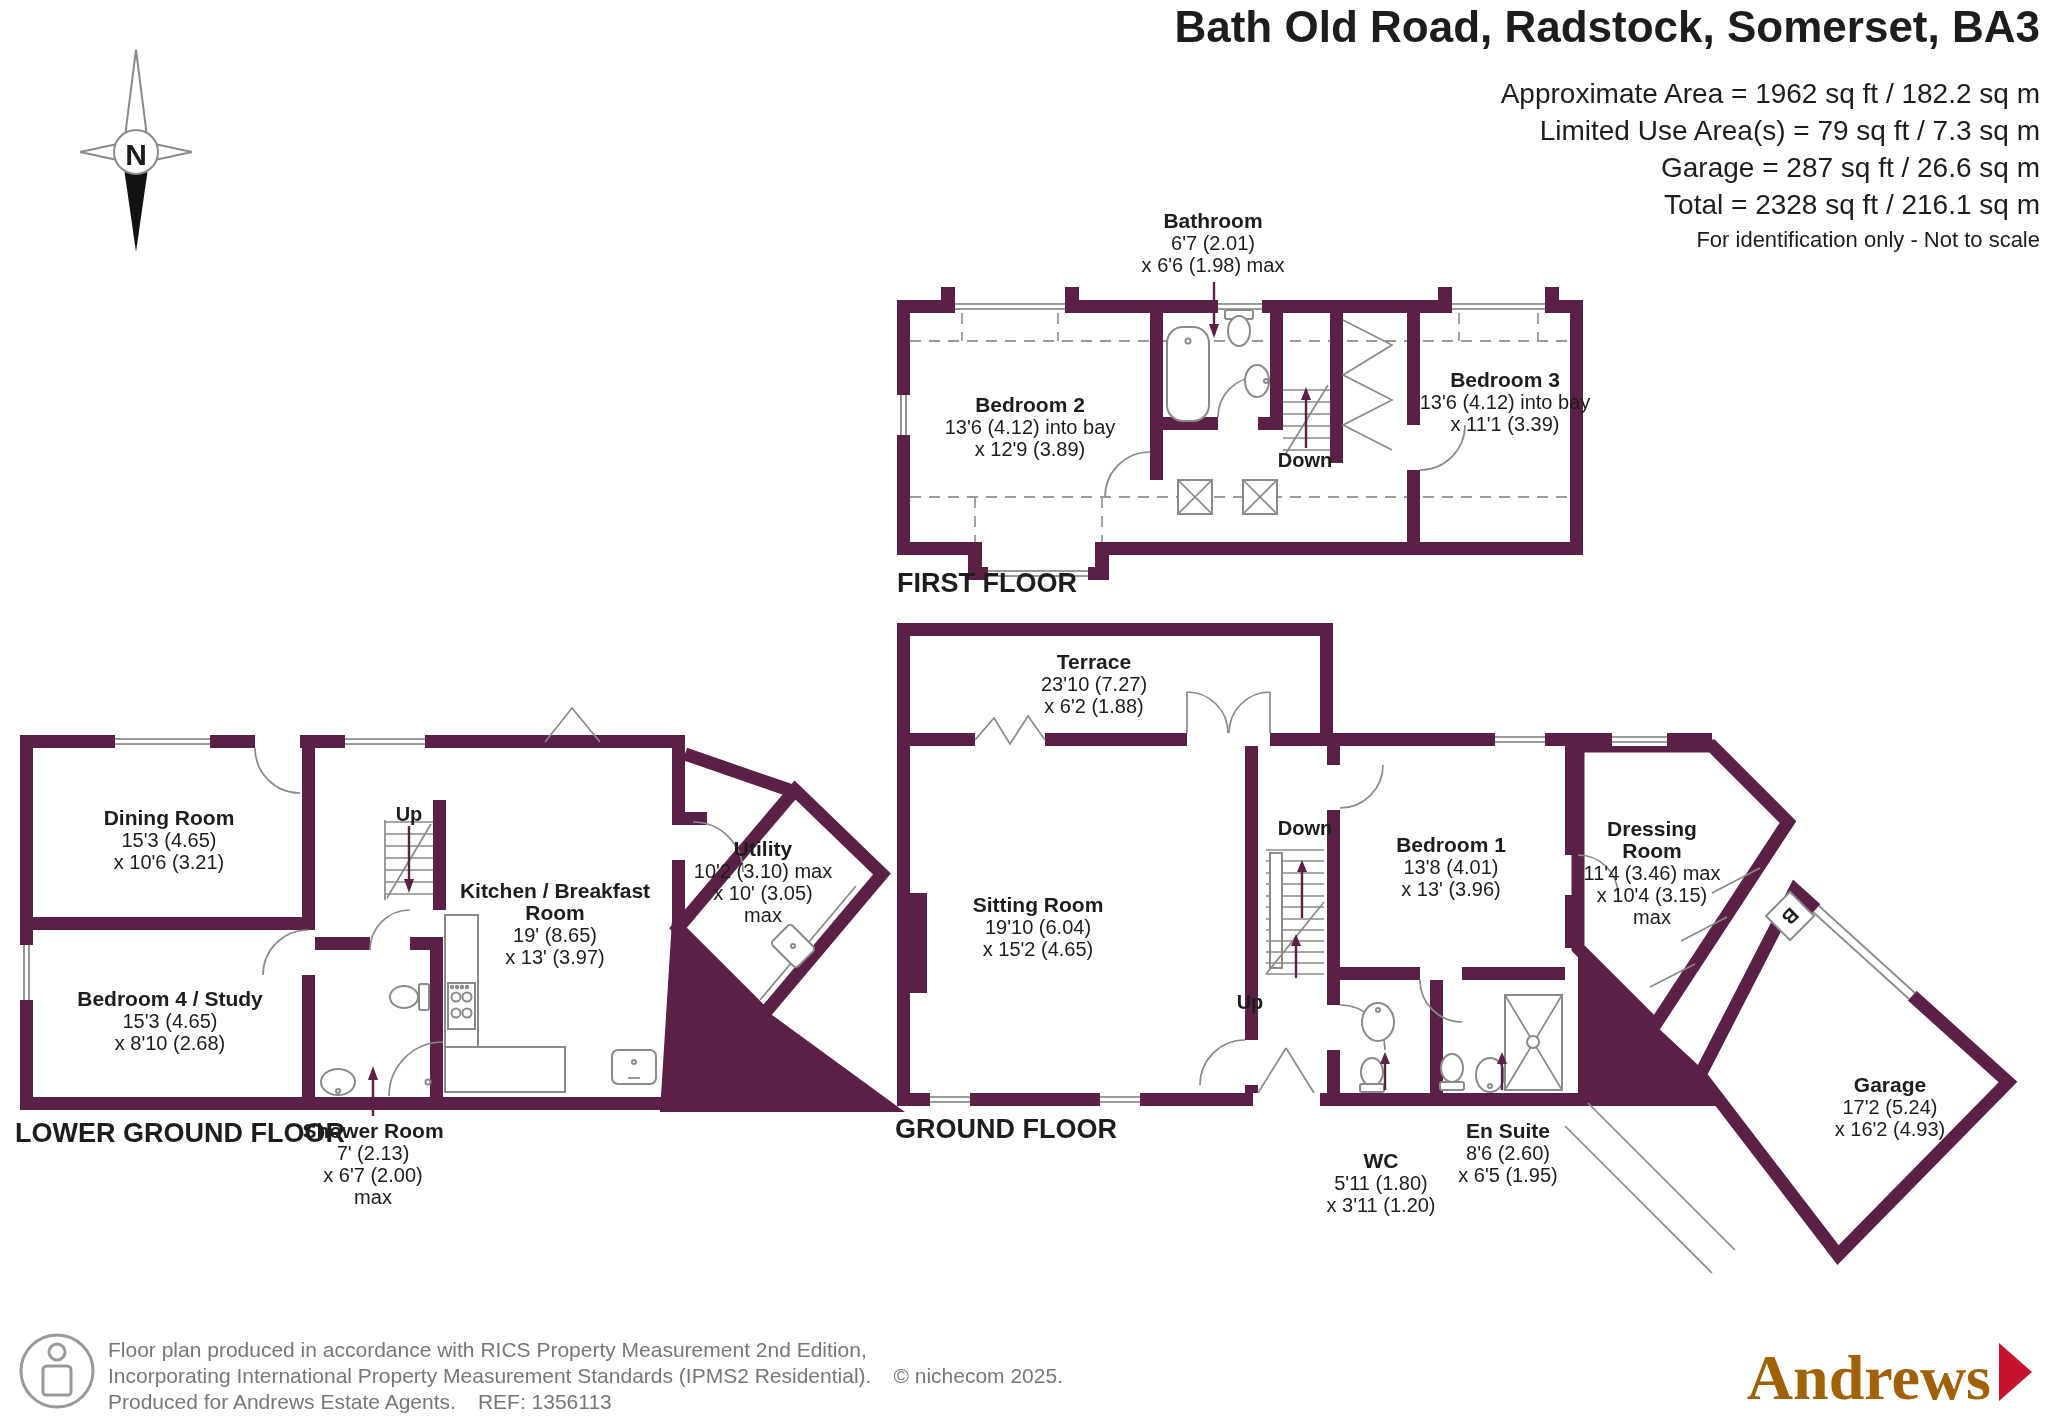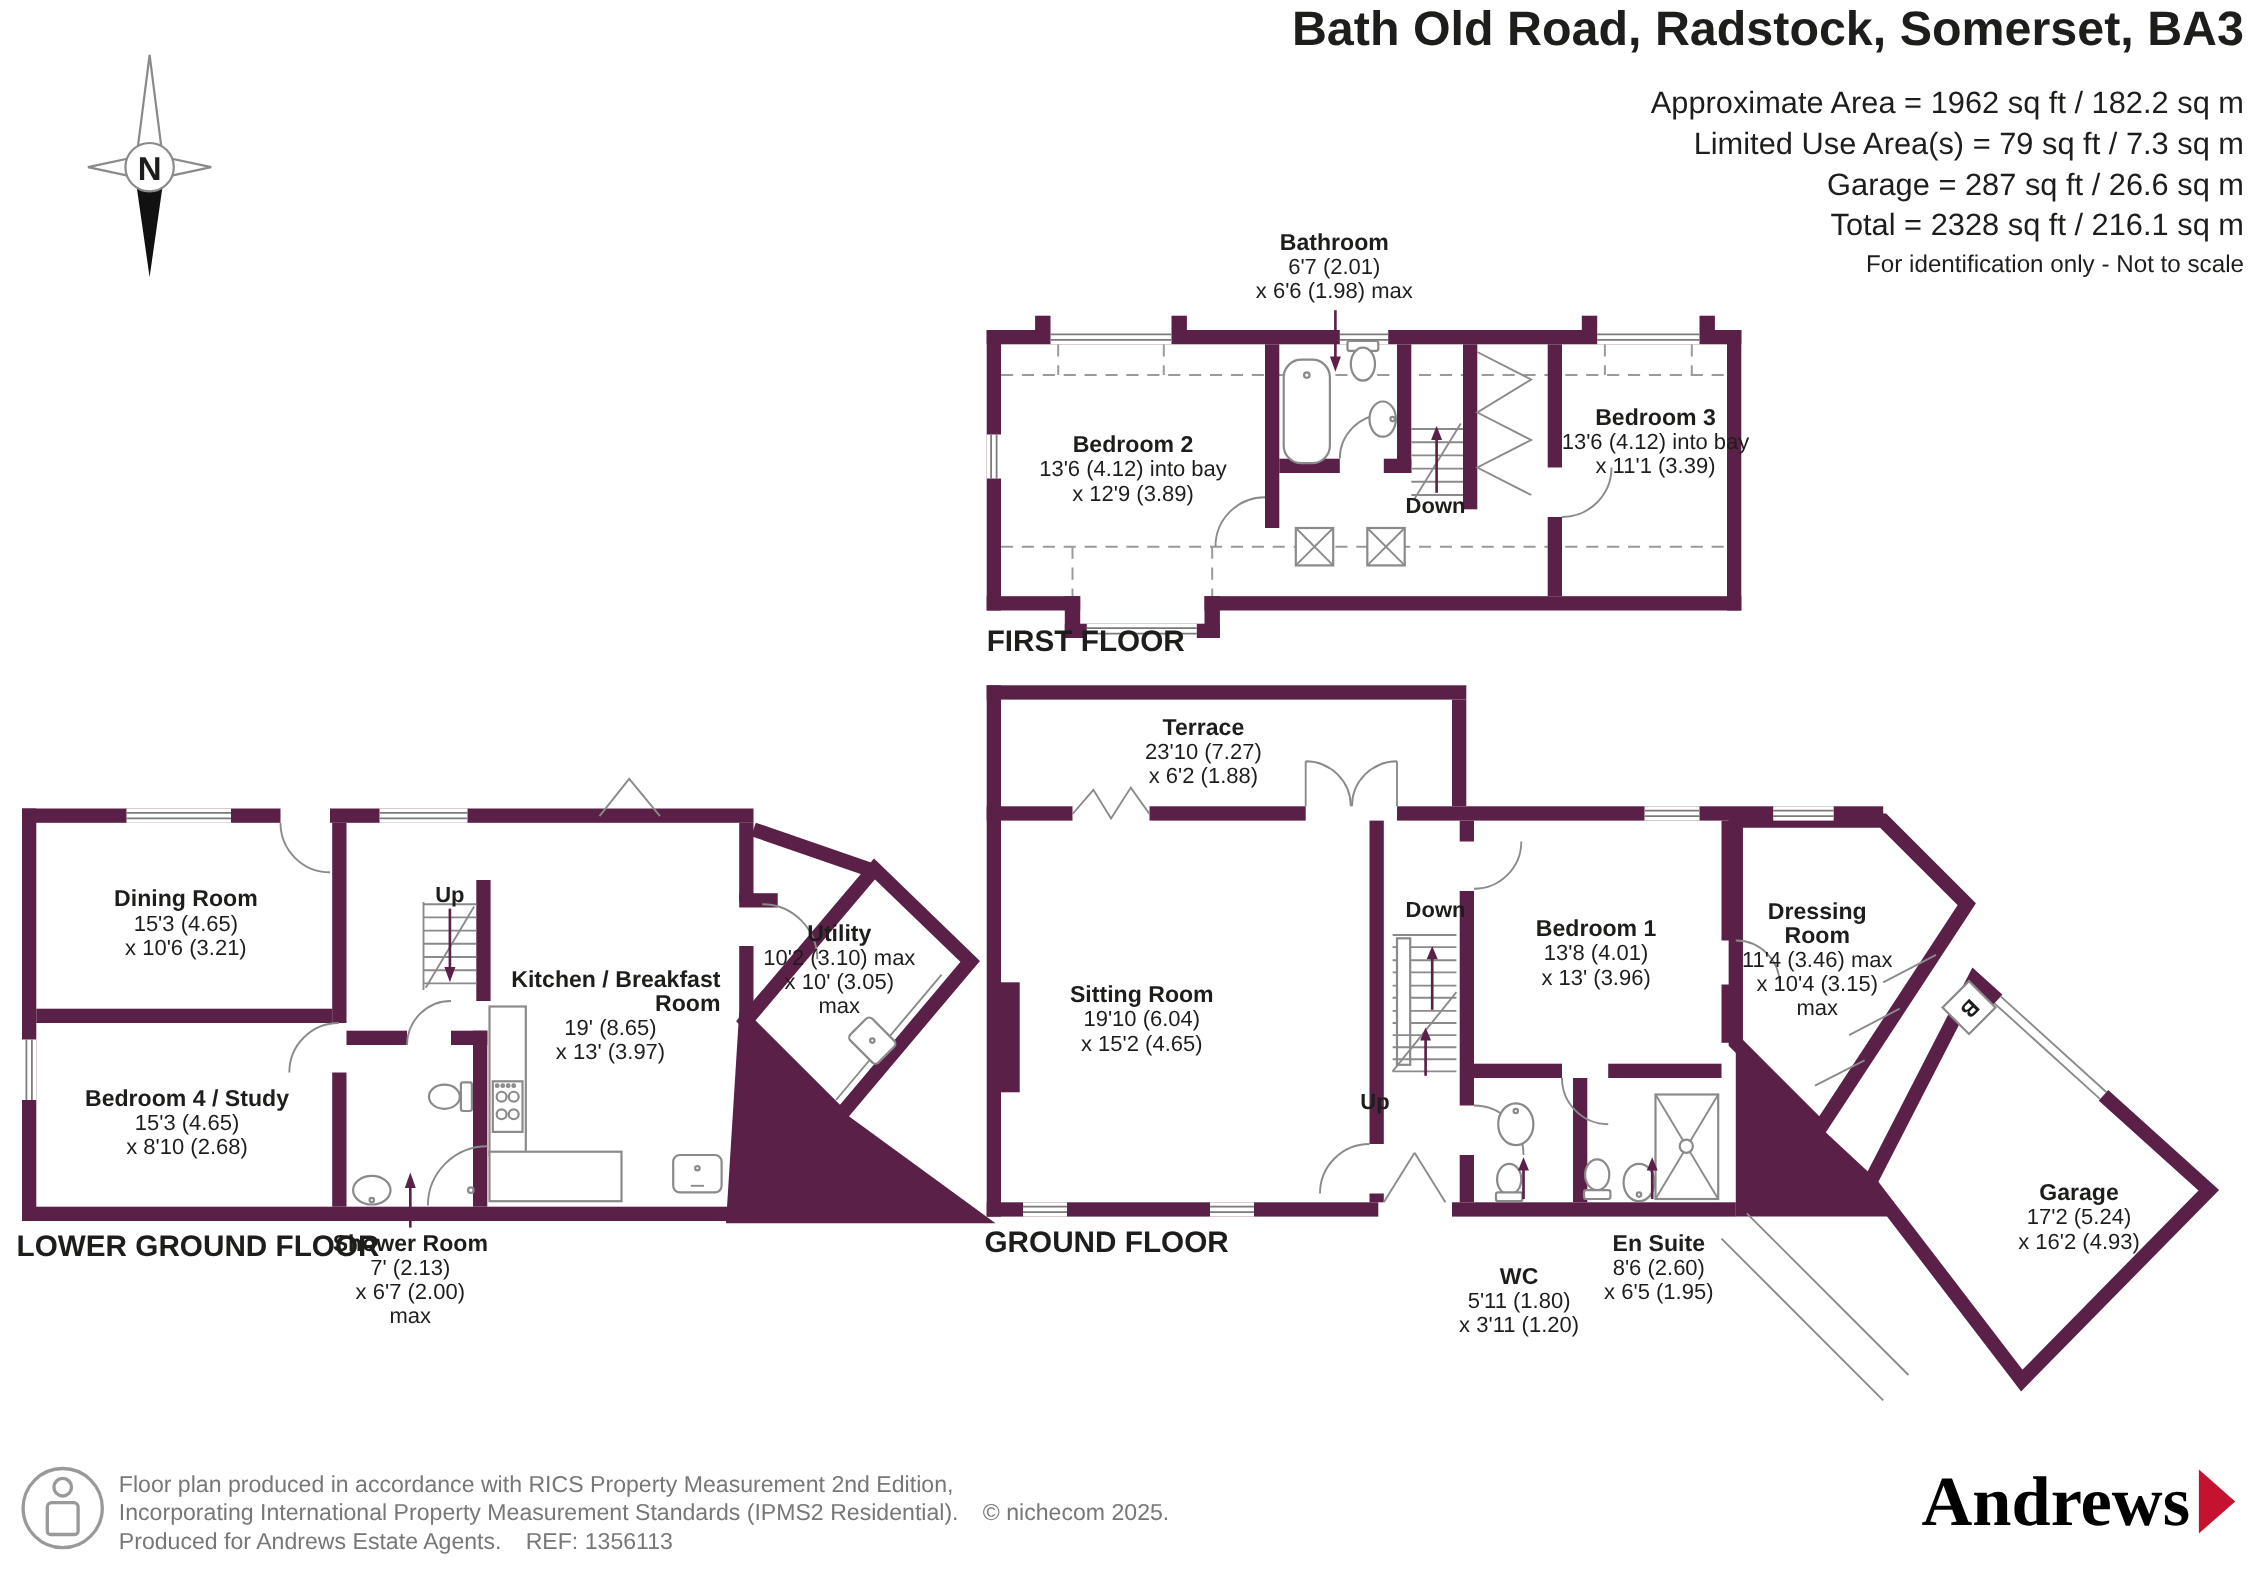--- a/index.html
+++ b/index.html
@@ -27,25 +27,25 @@
   .flabel{font-size:27px;font-weight:bold;white-space:nowrap;}
   .rlabel{transform:translateX(-50%);text-align:center;}
   .rname{font-weight:bold;font-size:21px;line-height:22px;}
   .rdim{font-size:20px;line-height:22px;}
   .stair{transform:translateX(-50%);font-size:20px;font-weight:bold;}
   .boiler{transform:translate(-50%,-50%) rotate(135deg);font-size:20px;font-weight:bold;}
   .north{transform:translate(-50%,-50%);font-size:30px;font-weight:bold;}
   .foot{left:108px;font-size:21px;color:#777;white-space:nowrap;}
   .foot .gap{margin-left:22px;}
   .brandbox{right:16px;top:1332px;display:flex;align-items:center;}
-  .brandtext{font-family:"Liberation Serif",serif;font-weight:bold;font-size:64px;color:#000000;line-height:66px;}
+  .brandtext{font-family:"Liberation Serif",serif;font-weight:bold;font-size:64px;color:#a16207;line-height:66px;margin-top:13px;}
   .chev{width:0;height:0;border-top:29px solid transparent;border-bottom:29px solid transparent;
         border-left:33px solid #c41230;margin-left:8px;}
   .wrapname{width:150px;margin:0 auto;}
-  .wrapname2{width:200px;margin:0 auto;text-align:right;}
+  .wrapname2{width:200px;margin:0 auto;}
 </style>
 </head>
 <body>
 
 <div class="page">
 
 <svg width="2048" height="1427" viewBox="0 0 2048 1427">
 
   <g>
     <polygon points="136,50 149,152 123,152" fill="#fff" stroke="#8a8a8a" stroke-width="2"></polygon>

